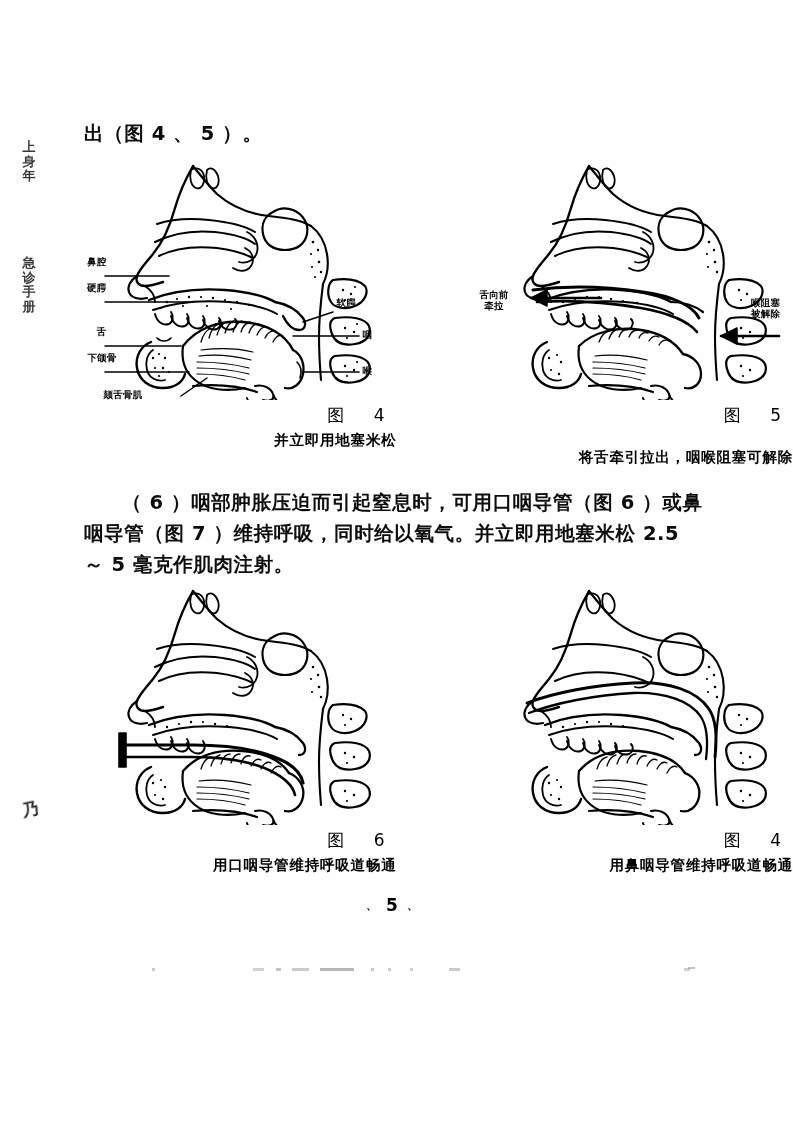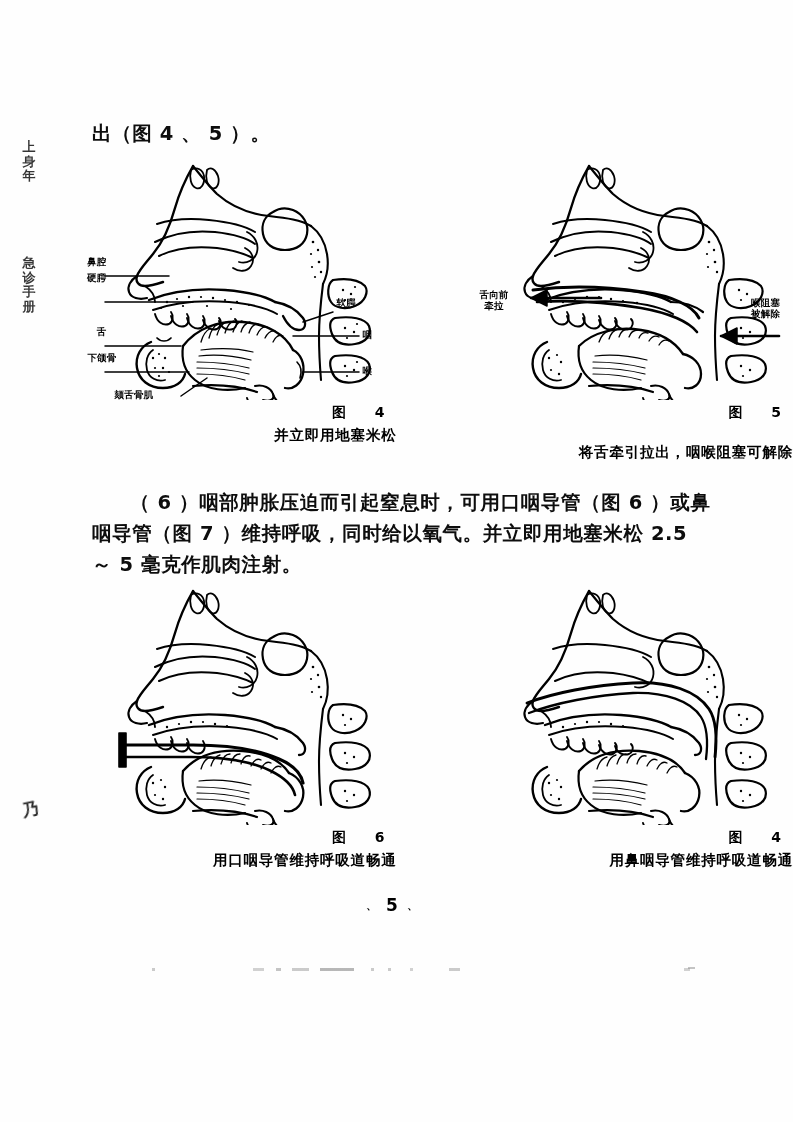--- a/index.html
+++ b/index.html
@@ -48,21 +48,21 @@
     font-weight: bold;
     color: #111;
     transform: rotate(-12deg);
     filter: blur(0.3px);
     opacity: .9;
   }
 
   
   .body-text {
     position: absolute;
-    left: 92px;
+    left: 84px;
     width: 620px;
     font-size: 19.5px;
     font-weight: bold;
     line-height: 31px;
     letter-spacing: 0.6px;
     color: #0d0d0d;
     filter: blur(0.18px);
   }
   #intro-line { top: 118px; }
   #para-6 { top: 487px; text-indent: 38px; }
@@ -85,22 +85,22 @@
   }
   .fig-art {
     position: relative;
     width: 300px;
     height: 250px;
   }
   .fig-art svg { display: block; }
 
   .fig-number {
     margin-top: 4px;
-    font-size: 14px;
-    font-weight: bold;
+    font-size: 17px;
+    font-weight: normal;
     letter-spacing: 12px;
     filter: blur(0.18px);
   }
   .fig-caption {
     margin-top: 5px;
     font-size: 14.5px;
     font-weight: bold;
     line-height: 17px;
     text-align: center;
     letter-spacing: 0.8px;
@@ -305,24 +305,24 @@
           <path d="M8 196 L84 196" stroke-width="1.5"></path>
           <path d="M8 222 L92 222" stroke-width="1.5"></path>
           <path d="M84 246 L110 228" stroke-width="1.5"></path>
 
           <path d="M206 172 L236 162" stroke-width="1.5"></path>
           <path d="M196 186 L262 186" stroke-width="1.5"></path>
           <path d="M206 222 L262 222" stroke-width="1.5"></path>
         </svg>
 
         <div class="lbl r" style="left:-48px; top:107px; width:58px;">鼻腔</div>
-        <div class="lbl r" style="left:-48px; top:123px; width:58px;">硬腭</div>
+        <div class="lbl r" style="left:-48px; top:133px; width:58px;">硬腭</div>
         <div class="lbl r" style="left:-48px; top:177px; width:58px;">舌</div>
         <div class="lbl r" style="left:-48px; top:203px; width:58px;padding-left:10px;">下颌骨</div>
-        <div class="lbl" style="left:18px; top:240px;">颏舌骨肌</div>
+        <div class="lbl" style="left:7px; top:240px;">颏舌骨肌</div>
         <div class="lbl" style="left:240px; top:148px;">软腭</div>
         <div class="lbl" style="left:266px; top:180px;">咽</div>
         <div class="lbl" style="left:266px; top:216px;">喉</div>
       </div>
 
       <div class="fig-number">图 4</div>
       <div class="fig-caption">并立即用地塞米松</div>
     </div>
 
     <div class="fig-cell">

